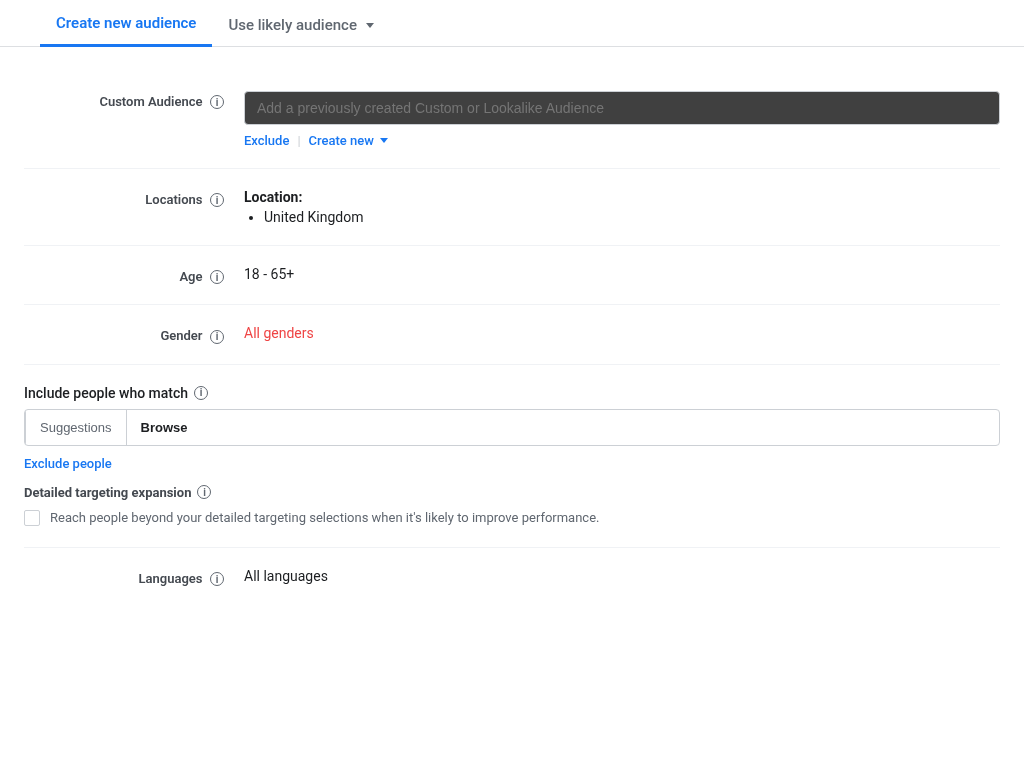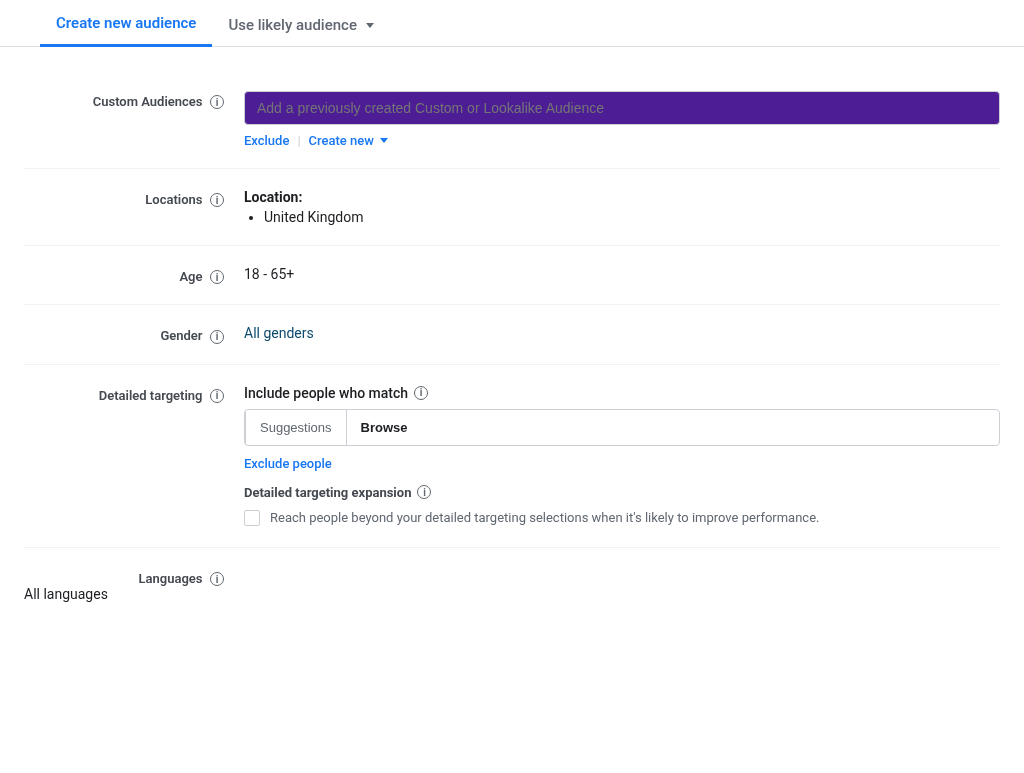--- a/index.html
+++ b/index.html
@@ -53,21 +53,20 @@
 
     
     .form-row {
       display: flex;
       align-items: flex-start;
       padding: 20px 0;
       border-bottom: 1px solid #f0f2f5;
     }
     .form-row:last-child {
       border-bottom: none;
-      flex-direction: column;
     }
 
     .label-col {
       width: 220px;
       min-width: 220px;
       text-align: right;
       padding-right: 20px;
       padding-top: 2px;
     }
     .label-col .label-text {
@@ -98,21 +97,21 @@
 
     
     .audience-input {
       width: 100%;
       border: 1px solid #ccd0d5;
       border-radius: 4px;
       padding: 8px 12px;
       font-size: 14px;
       color: #90949c;
       outline: none;
-      background: #4c1d95;
+      background: #404040;
     }
 
     .audience-links {
       margin-top: 8px;
       display: flex;
       align-items: center;
       gap: 0;
     }
     .audience-links a {
       color: #1877f2;
@@ -151,21 +150,21 @@
     
     .age-value {
       font-size: 14px;
       color: #1c1e21;
       padding-top: 2px;
     }
 
     
     .gender-value {
       font-size: 14px;
-      color: #0c4a6e;
+      color: #ef4444;
       padding-top: 2px;
     }
 
     
     .include-label {
       font-size: 14px;
       font-weight: 500;
       color: #1c1e21;
       margin-bottom: 8px;
       display: flex;
@@ -284,21 +283,21 @@
     <div class="tab-dropdown">
       <span>Use likely audience</span>
       <span class="chevron chevron-gray"></span>
     </div>
   </div>
 
   <div class="content">
 
     <div class="form-row">
       <div class="label-col">
-        <span class="label-text">Custom Audiences</span>
+        <span class="label-text">Custom Audience</span>
         <span class="info-icon">i</span>
       </div>
       <div class="value-col">
         <input type="text" class="audience-input" placeholder="Add a previously created Custom or Lookalike Audience" style="">
         <div class="audience-links">
           <a>Exclude</a>
           <span class="divider">|</span>
           <a class="create-new-link">
             <span>Create new</span>
             <span class="chevron"></span>
@@ -334,24 +333,20 @@
       <div class="label-col">
         <span class="label-text">Gender</span>
         <span class="info-icon">i</span>
       </div>
       <div class="value-col">
         <span class="gender-value">All genders</span>
       </div>
     </div>
 
     <div class="form-row">
-      <div class="label-col">
-        <span class="label-text">Detailed targeting</span>
-        <span class="info-icon">i</span>
-      </div>
       <div class="value-col">
         <div class="include-label">
           <span>Include people who match</span>
           <span class="info-icon" style="margin-left:6px;">i</span>
         </div>
 
         <div class="targeting-input-wrapper">
           <span class="targeting-divider"></span>
           <button class="targeting-btn">Suggestions</button>
           <button class="targeting-btn browse">Browse</button>

